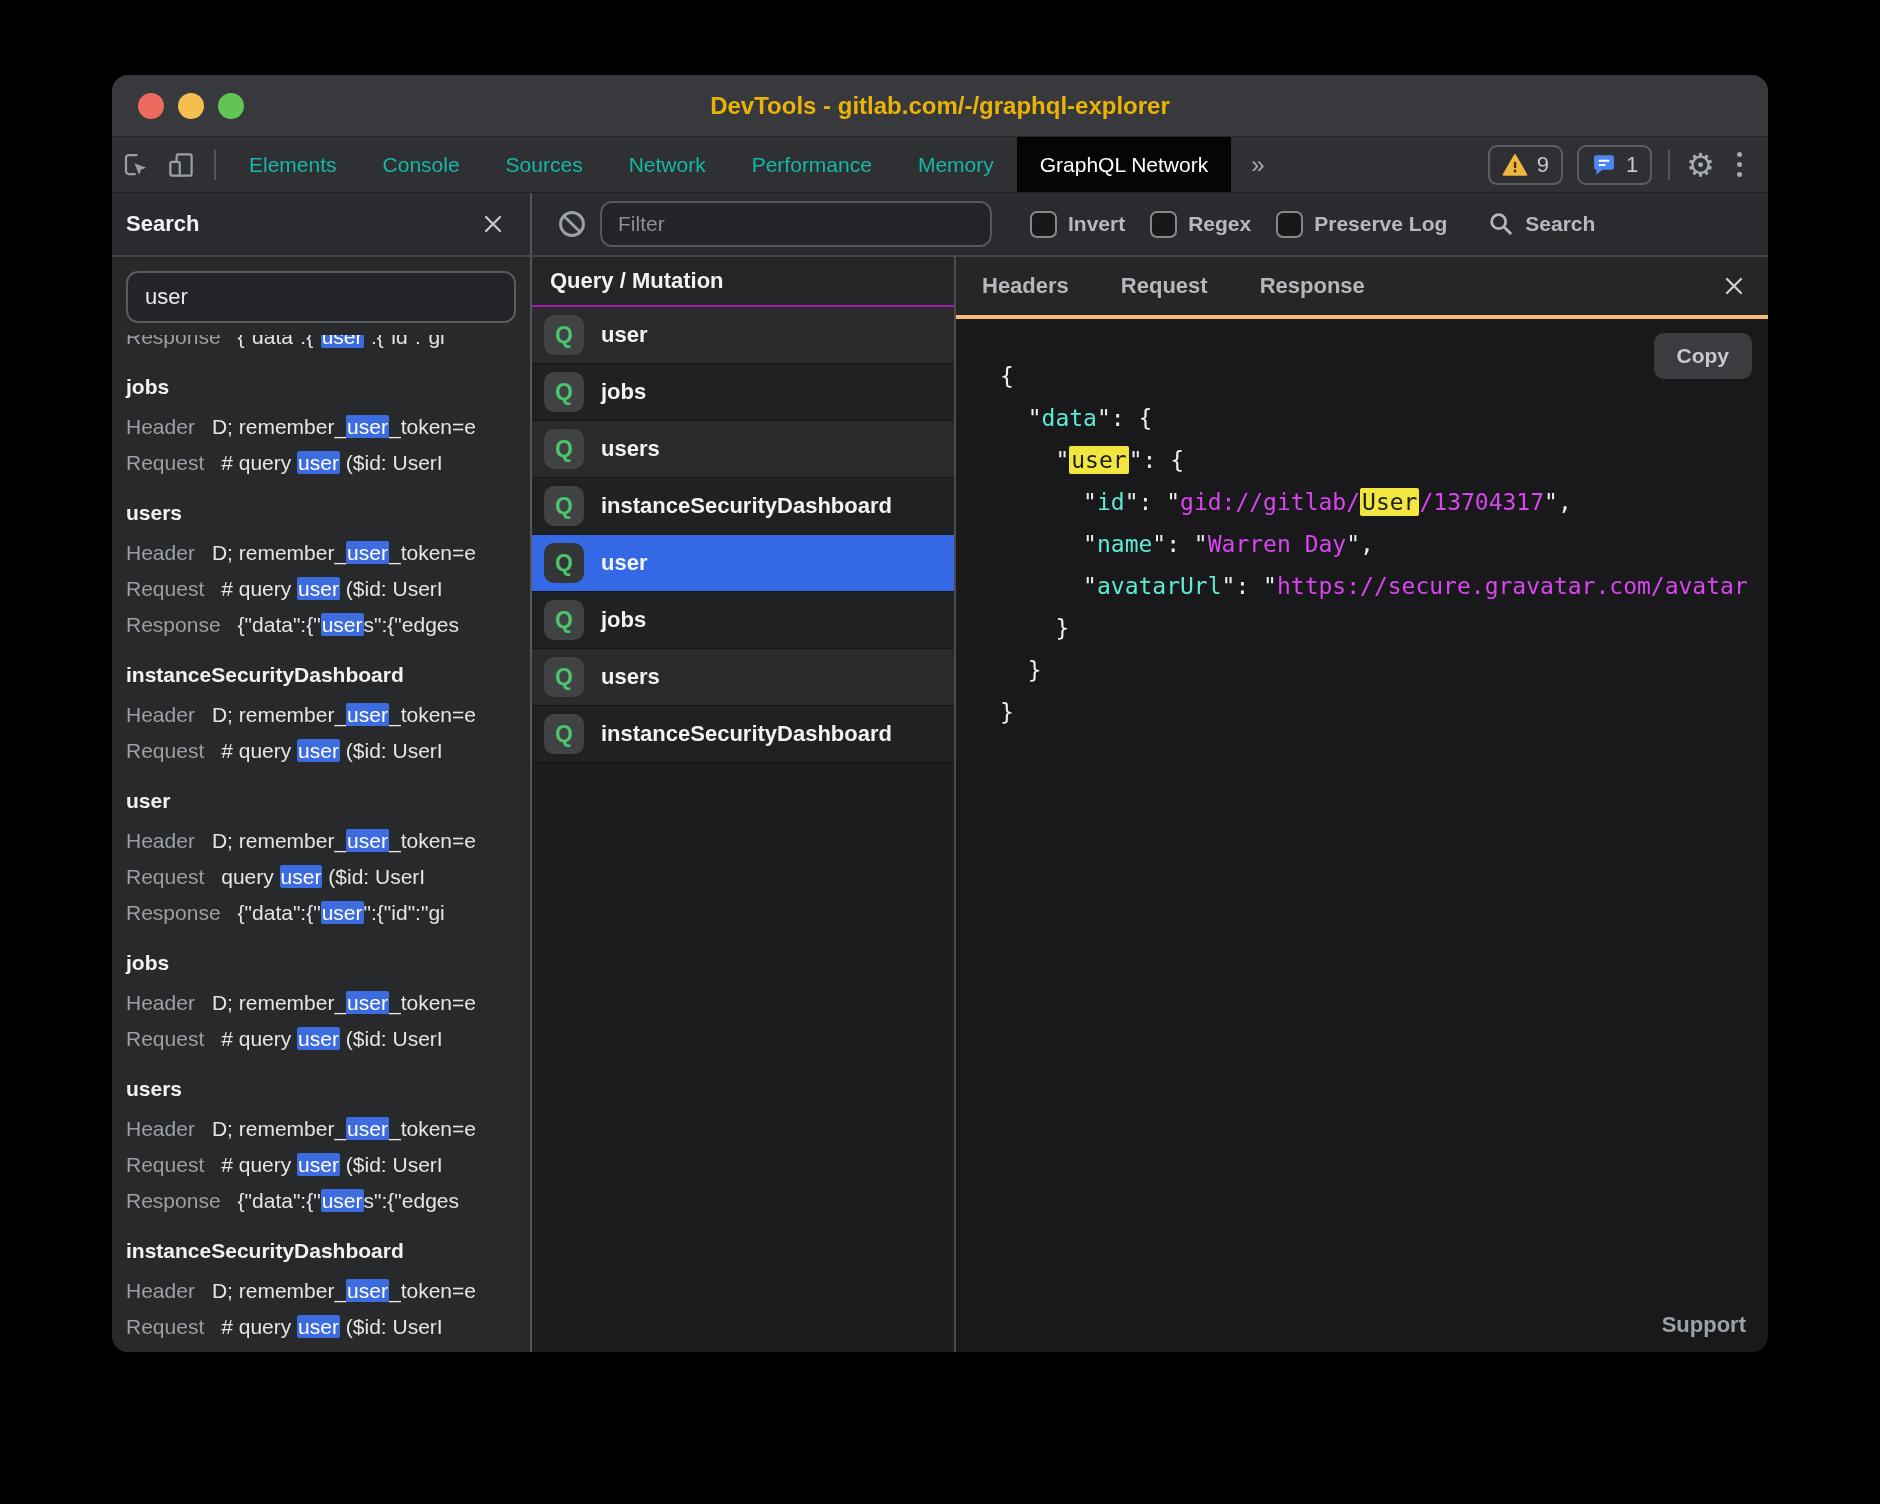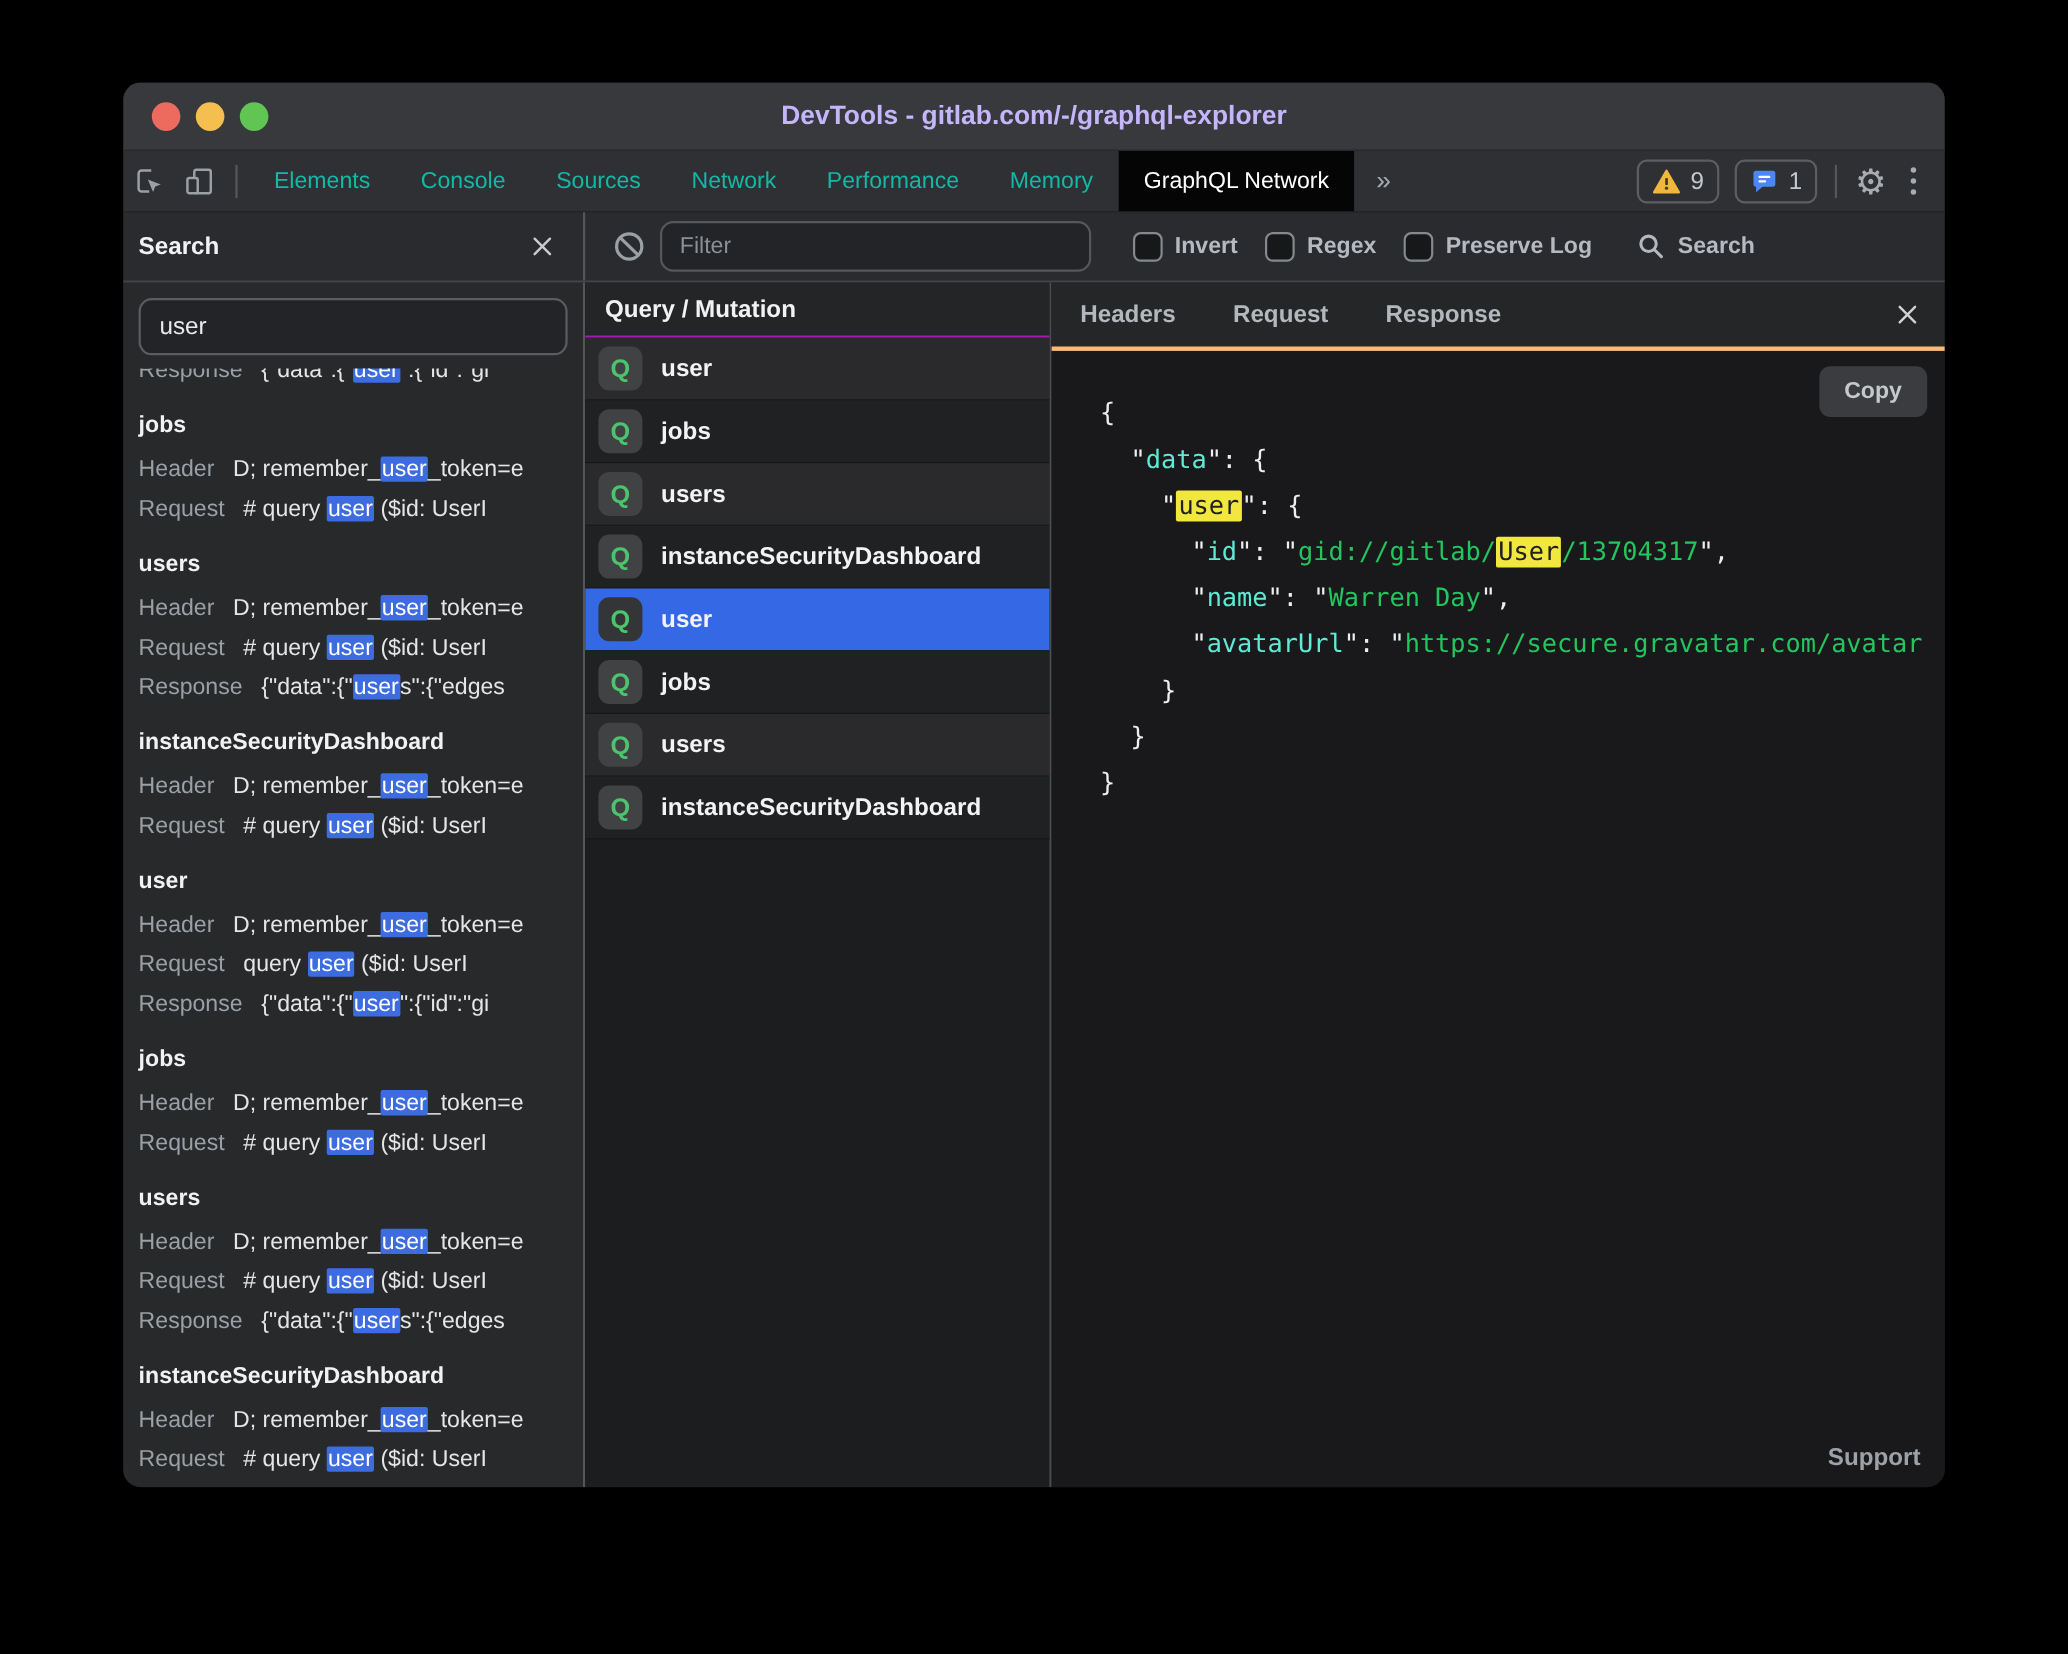--- a/index.html
+++ b/index.html
@@ -7,21 +7,21 @@
   .screen { position:relative; width:1880px; height:1504px; background:#000; overflow:hidden; }
   .window { position:absolute; left:112px; top:75px; width:1656px; height:1277px;
             background:#1a1b1d; border-radius:16px; overflow:hidden; display:flex; flex-direction:column; }
 
   
   .titlebar { position:relative; height:62px; background:#38393d; border-bottom:1px solid #26272a;
               display:flex; align-items:center; justify-content:center; flex:none; }
   .traffic { position:absolute; left:26px; top:0; height:100%; display:flex; align-items:center; gap:14px; }
   .tl { width:26px; height:26px; border-radius:50%; }
   .tl.red{ background:#ed6a5e; } .tl.yellow{ background:#f4bf4f; } .tl.green{ background:#61c554; }
-  .win-title { color:#c4b5fd; font-size:24px; font-weight:bold; }
+  .win-title { color:#eab308; font-size:24px; font-weight:bold; }
 
   
   .tabbar { height:56px; background:#2e3033; border-bottom:1px solid #202124;
             display:flex; align-items:stretch; flex:none; }
   .icon-btn { width:46px; display:flex; align-items:center; justify-content:center; }
   .tab-vdiv { width:2px; height:30px; background:#55575a; align-self:center; margin:0 10px; }
   .main-tabs { display:flex; align-items:stretch; }
   .main-tab { display:flex; align-items:center; padding:0 23px; color:#14b8a6; font-size:21px; white-space:nowrap; }
   .main-tab.active { background:#050505; color:#fff; }
   .more-tabs { display:flex; align-items:center; padding:0 20px; color:#a7acb0; font-size:24px; }
@@ -90,21 +90,21 @@
   .rp-tab { display:flex; align-items:center; padding:0 26px; color:#b4b8bc; font-size:22px; font-weight:bold; white-space:nowrap; }
   .rp-tab.active { background:#46484b; color:#fff; }
   .rp-close { margin-left:auto; display:flex; align-items:center; padding:0 22px; }
   .rp-content { flex:1; position:relative; overflow:hidden; padding:36px 0 0 44px; }
   .copy-btn { position:absolute; top:14px; right:16px; background:#3a3c3f; color:#c6c9cc; font-size:21px;
               font-weight:bold; padding:11px 23px; border-radius:10px; }
   .json-viewer { font-family:"DejaVu Sans Mono", monospace; font-size:23px; line-height:42px; white-space:pre; }
   .json-line { white-space:pre; }
   .jp { color:#eceef0; }
   .jk { color:#5eead4; }
-  .js { color:#22c55e; }
+  .js { color:#d946ef; }
   .jh { background:#f2e73e; color:#202020; border-radius:2px; padding:1px 2px; }
   .support { position:absolute; right:22px; bottom:14px; color:#9da2a8; font-size:22px; font-weight:bold; }
 
   svg { display:block; }
 </style>
 </head>
 <body>
 
 <div class="screen">
   <div class="window">

